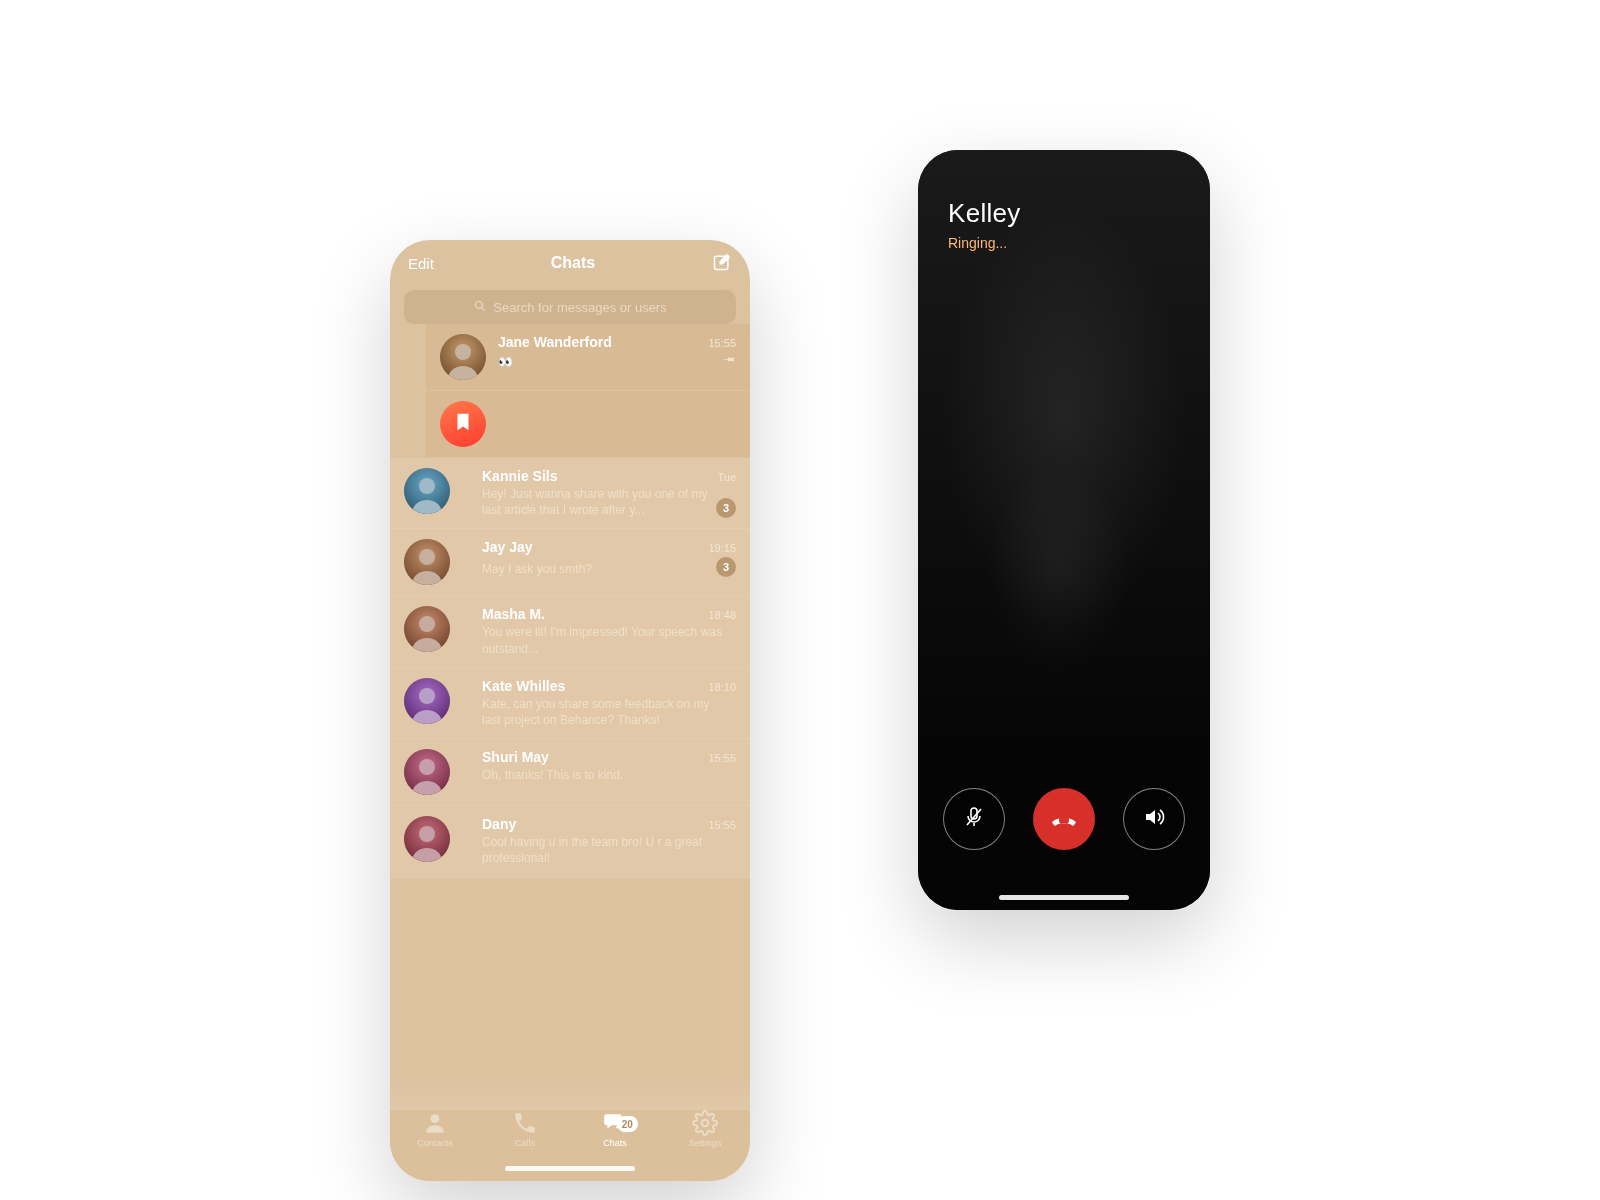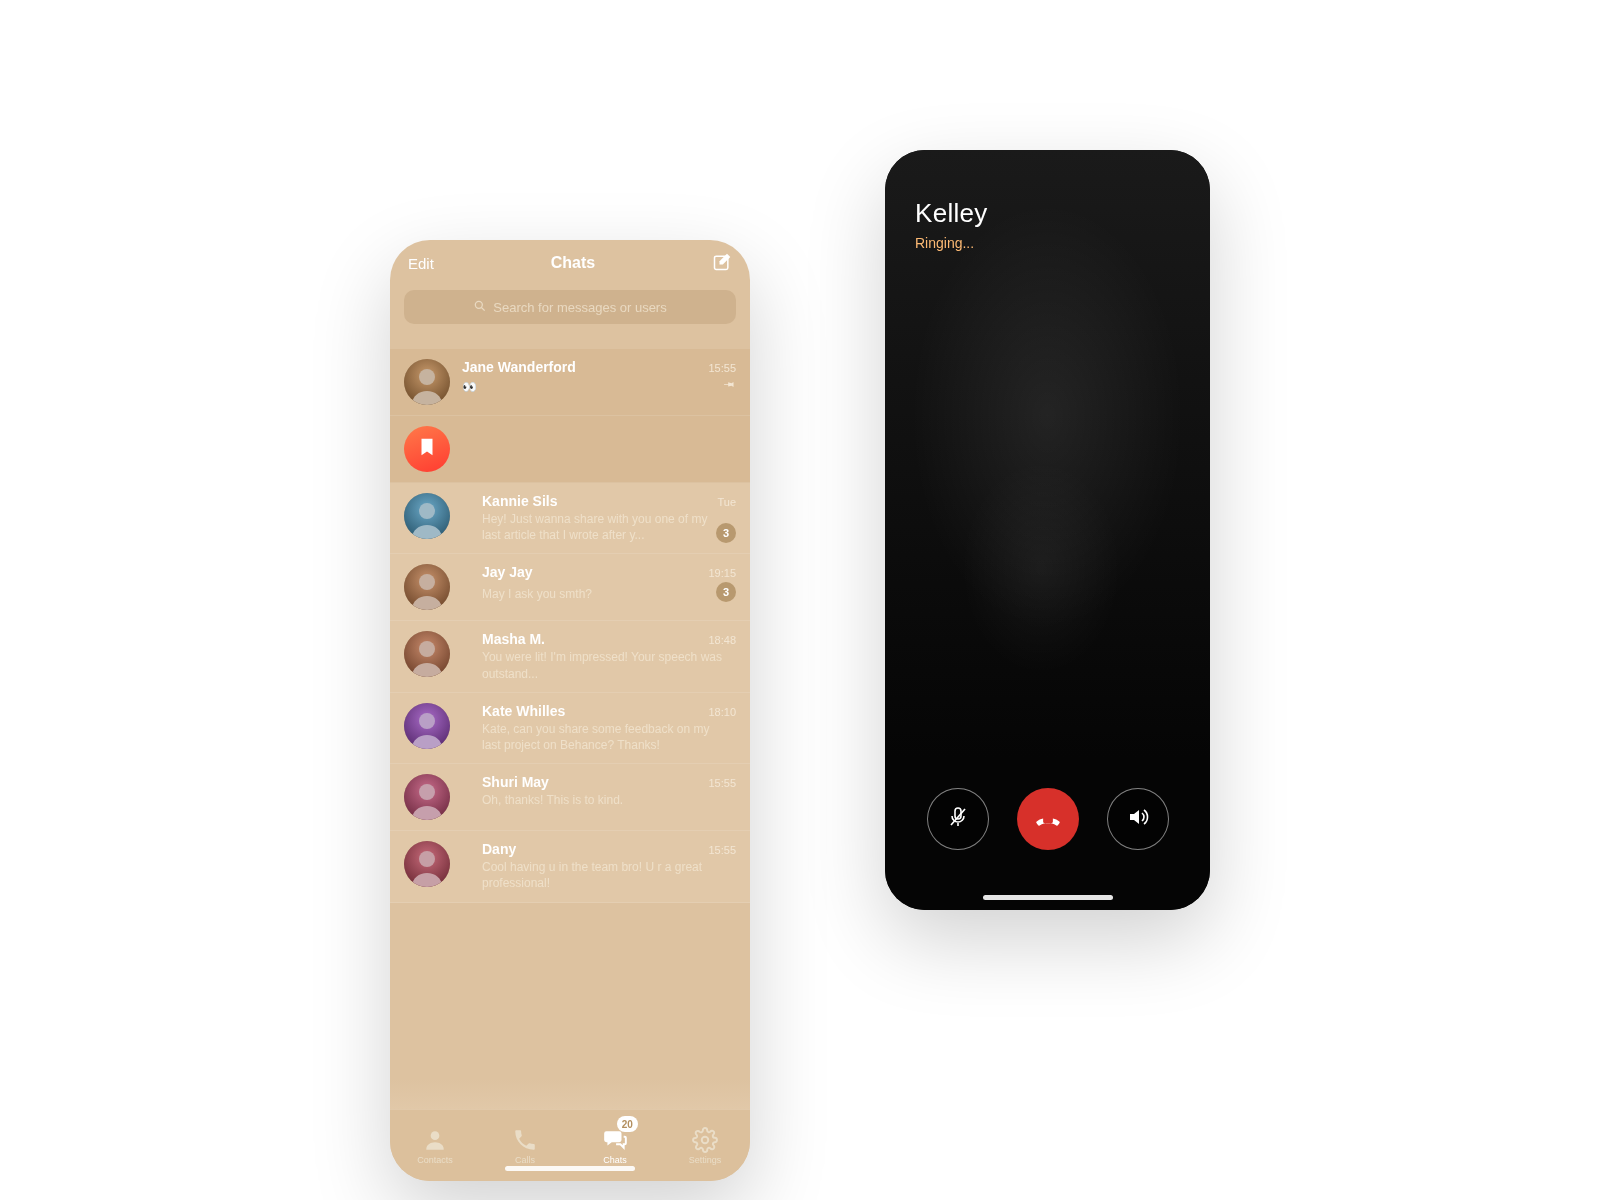--- a/index.html
+++ b/index.html
@@ -18,21 +18,21 @@
     width: 820px; height: 900px;
   }
   .phone {
     position: absolute;
     border-radius: 40px;
     box-shadow: 0 30px 80px rgba(0,0,0,0.18);
     overflow: hidden;
   }
   
   .call-phone {
-    width: 325px; height: 760px;
+    width: 292px; height: 760px;
     right: 0; top: 0;
     background: #0a0a0a;
   }
   .call-bg {
     position: absolute; inset: 0;
     background:
       radial-gradient(ellipse 60% 40% at 50% 35%, rgba(255,255,255,0.08), transparent 70%),
       radial-gradient(ellipse 35% 20% at 48% 55%, rgba(255,255,255,0.05), transparent 70%),
       linear-gradient(180deg, #1a1a1a 0%, #050505 80%);
   }
@@ -78,37 +78,37 @@
   .chats-header {
     height: 46px;
     display: flex; align-items: center; justify-content: space-between;
     padding: 0 18px;
     font-size: 15px;
   }
   .chats-title { font-weight: 600; font-size: 16px; }
   .edit-btn { font-size: 15px; font-weight: 400; }
   .compose-icon { width: 20px; height: 20px; }
   .search {
-    margin: 4px 14px 25px;
+    margin: 4px 14px 0;
     height: 34px;
     background: #cfb28e;
     border-radius: 10px;
     display: flex; align-items: center; justify-content: center;
     gap: 6px;
     color: #e9d9c1;
     font-size: 13px;
   }
   .chats-list { }
   .chat-row {
     display: flex; align-items: flex-start;
     padding: 10px 14px 10px 14px;
     gap: 12px;
     border-bottom: 1px solid rgba(255,255,255,0.12);
   }
-  .chat-row.pinned { background: #d8ba95; }
+  .chat-row.pinned { background: #d8ba95; margin-left: 36px; }
   .chat-row:not(.pinned) { background: #e1c8a8; gap: 32px; }
   .avatar {
     width: 46px; height: 46px; border-radius: 50%;
     flex: 0 0 46px;
     background: #bfa584;
     display: flex; align-items: center; justify-content: center;
     overflow: hidden;
   }
   .avatar svg { width: 100%; height: 100%; }
   .saved-avatar {
@@ -145,21 +145,21 @@
   .tabbar {
     position: absolute;
     left: 0; right: 0; bottom: 0;
     height: 72px;
     background: #dcc09c;
     display: flex;
     border-top: 1px solid rgba(255,255,255,0.15);
   }
   .tab {
     flex: 1;
-    display: flex; flex-direction: column; align-items: center; justify-content: center;
+    display: flex; flex-direction: column; align-items: center; justify-content: flex-start;
     gap: 2px;
     color: #eaddc7;
     font-size: 9px;
     position: relative;
   }
   .tab.active { color: #fff; }
   .tab-icon { width: 26px; height: 26px; }
   .tab-badge {
     position: absolute;
     top: 6px; left: 52%;

